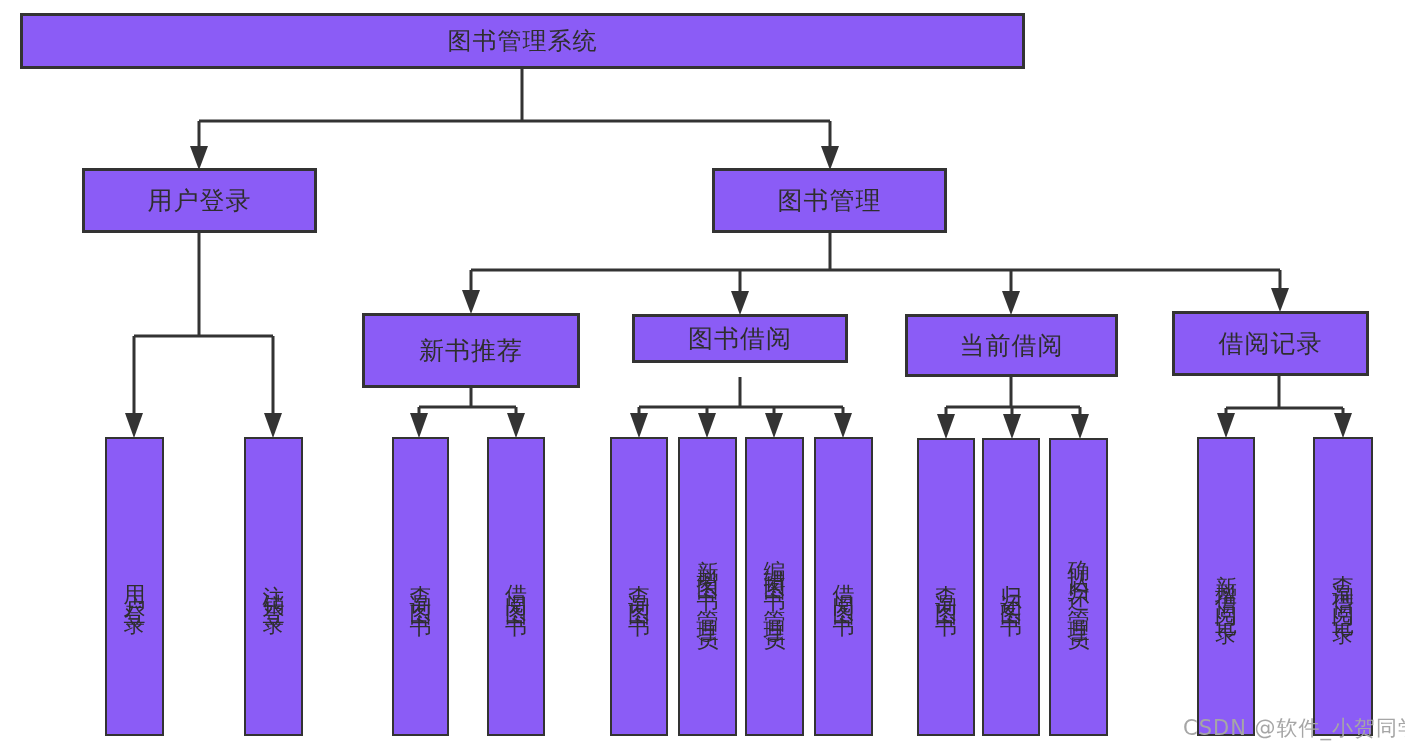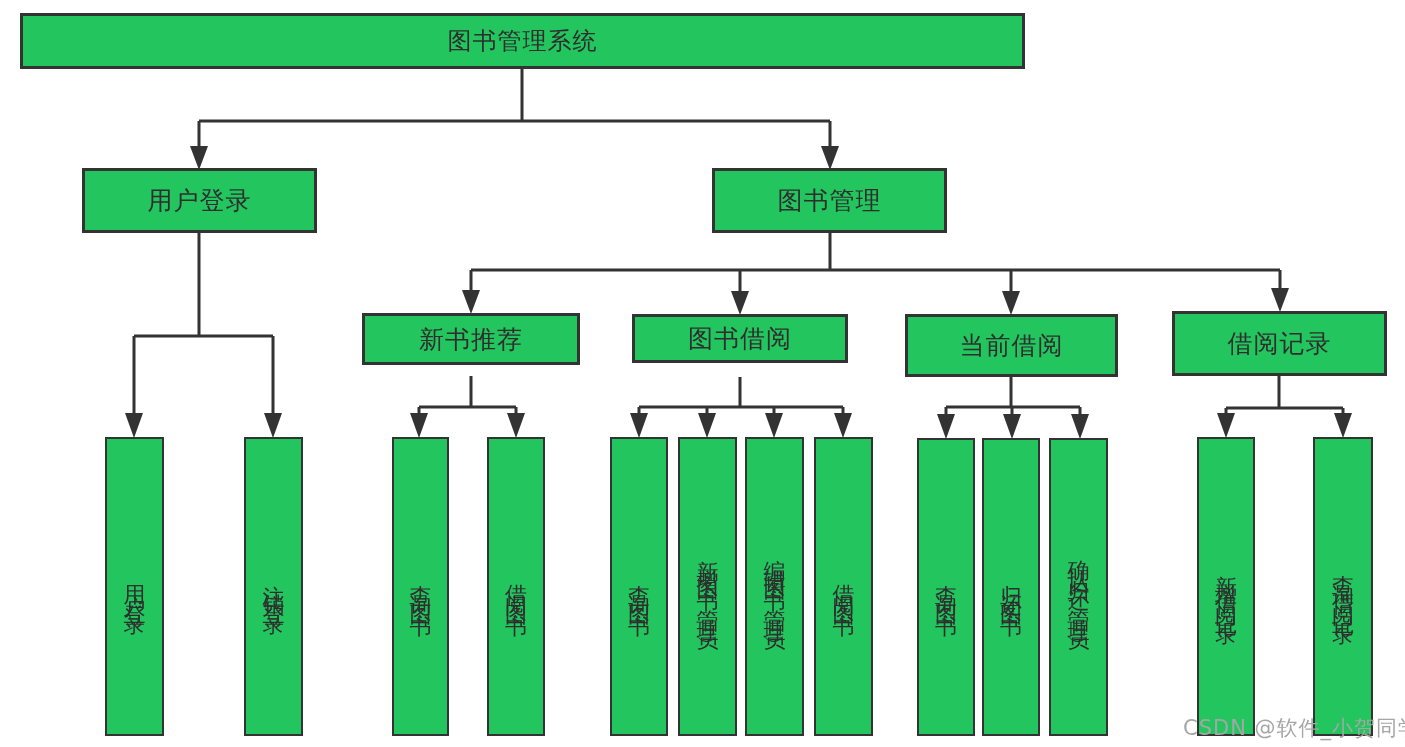--- a/index.html
+++ b/index.html
@@ -8,21 +8,21 @@
     width:1405px;height:747px;
     background:#ffffff;
     font-family:"DejaVu Sans","Liberation Sans",sans-serif;
     color:#2e2e2e;
     overflow:hidden;
   }
   svg.connectors{position:absolute;left:0;top:0;width:1405px;height:747px;}
   .box{
     position:absolute;
     box-sizing:border-box;
-    background:#22c55e;
+    background:#8b5cf6;
     border:3px solid #333333;
     display:flex;align-items:center;justify-content:center;
     text-align:center;
   }
   .hlabel{font-size:25px;letter-spacing:1px;white-space:nowrap;}
   .root .hlabel{font-size:24px;}
   .leaf{border-width:2px;}
   .vtext{
     writing-mode:vertical-rl;
     text-orientation:mixed;
@@ -100,30 +100,30 @@
     <span class="hlabel">图书管理系统</span>
   </div>
 
   <div class="box" style="left:82px;top:168px;width:235px;height:65px;">
     <span class="hlabel">用户登录</span>
   </div>
   <div class="box" style="left:712px;top:168px;width:235px;height:65px;justify-content:center;">
     <span class="hlabel">图书管理</span>
   </div>
 
-  <div class="box" style="left:362px;top:313px;width:218px;height:52px;">
+  <div class="box" style="left:362px;top:313px;width:218px;height:75px;">
     <span class="hlabel">新书推荐</span>
   </div>
   <div class="box" style="left:632px;top:314px;width:216px;height:49px;">
     <span class="hlabel">图书借阅</span>
   </div>
   <div class="box" style="left:905px;top:314px;width:213px;height:63px;font-family:Liberation Serif, serif;">
     <span class="hlabel">当前借阅</span>
   </div>
-  <div class="box" style="left:1172px;top:311px;width:215px;height:65px;">
+  <div class="box" style="left:1172px;top:311px;width:197px;height:65px;">
     <span class="hlabel">借阅记录</span>
   </div>
 
   <div class="box leaf" style="left:105px;top:437px;width:59px;height:299px;">
     <span class="vtext">用户登录</span>
   </div>
   <div class="box leaf" style="left:244px;top:437px;width:59px;height:299px;">
     <span class="vtext">注销登录</span>
   </div>
 

